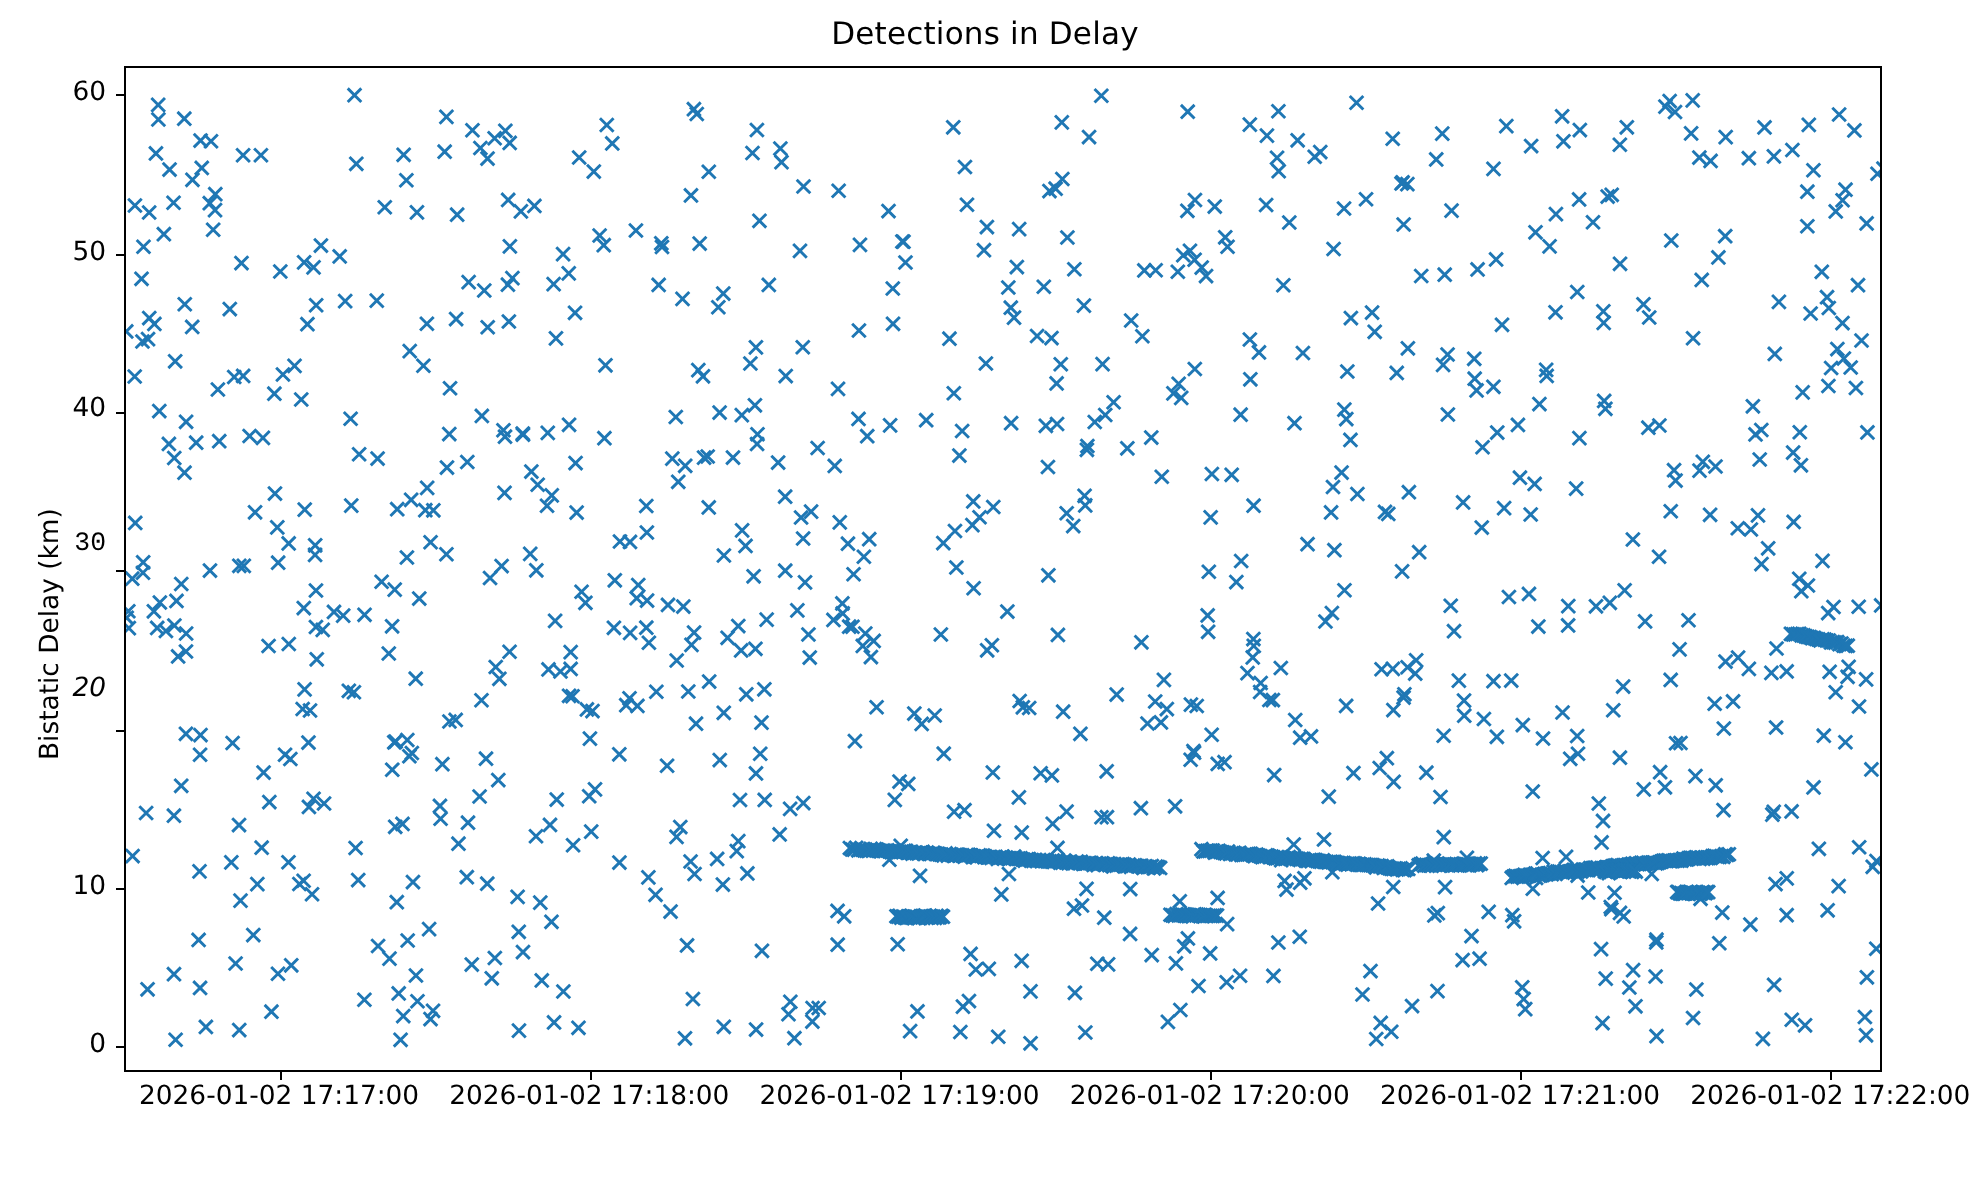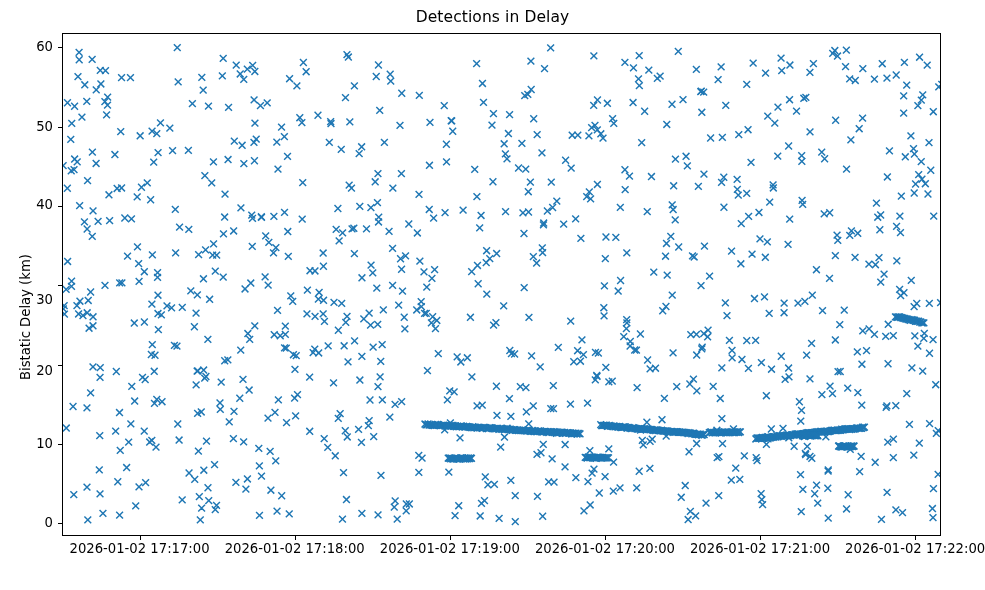--- a/index.html
+++ b/index.html
@@ -114,23 +114,23 @@
 
   <div id="title">Detections in Delay</div>
 
   <div id="ylabel">Bistatic Delay (km)</div>
 
   <div id="ytick-labels-wrap">
       <div class="ytick-label" style="top: 523.306px;">0</div>
       <div class="ytick-line" style="top: 523.306px;"></div>
       <div class="ytick-label" style="top: 443.968px;">10</div>
       <div class="ytick-line" style="top: 443.968px;"></div>
-      <div class="ytick-label" style="top: 371px;">20</div>
+      <div class="ytick-label" style="top: 345px; font-style: italic;">20</div>
       <div class="ytick-line" style="top: 364.631px;"></div>
-      <div class="ytick-label" style="top: 300px;">30</div>
+      <div class="ytick-label" style="top: 272px; font-family: Liberation Mono, monospace;">30</div>
       <div class="ytick-line" style="top: 285.293px;"></div>
       <div class="ytick-label" style="top: 205px;">40</div>
       <div class="ytick-line" style="top: 205.956px;"></div>
       <div class="ytick-label" style="top: 126.618px; text-align: right;">50</div>
       <div class="ytick-line" style="top: 126.618px;"></div>
       <div class="ytick-label" style="top: 47.2808px;">60</div>
       <div class="ytick-line" style="top: 47.2808px;"></div>
     </div>
 
   <div id="axes">

